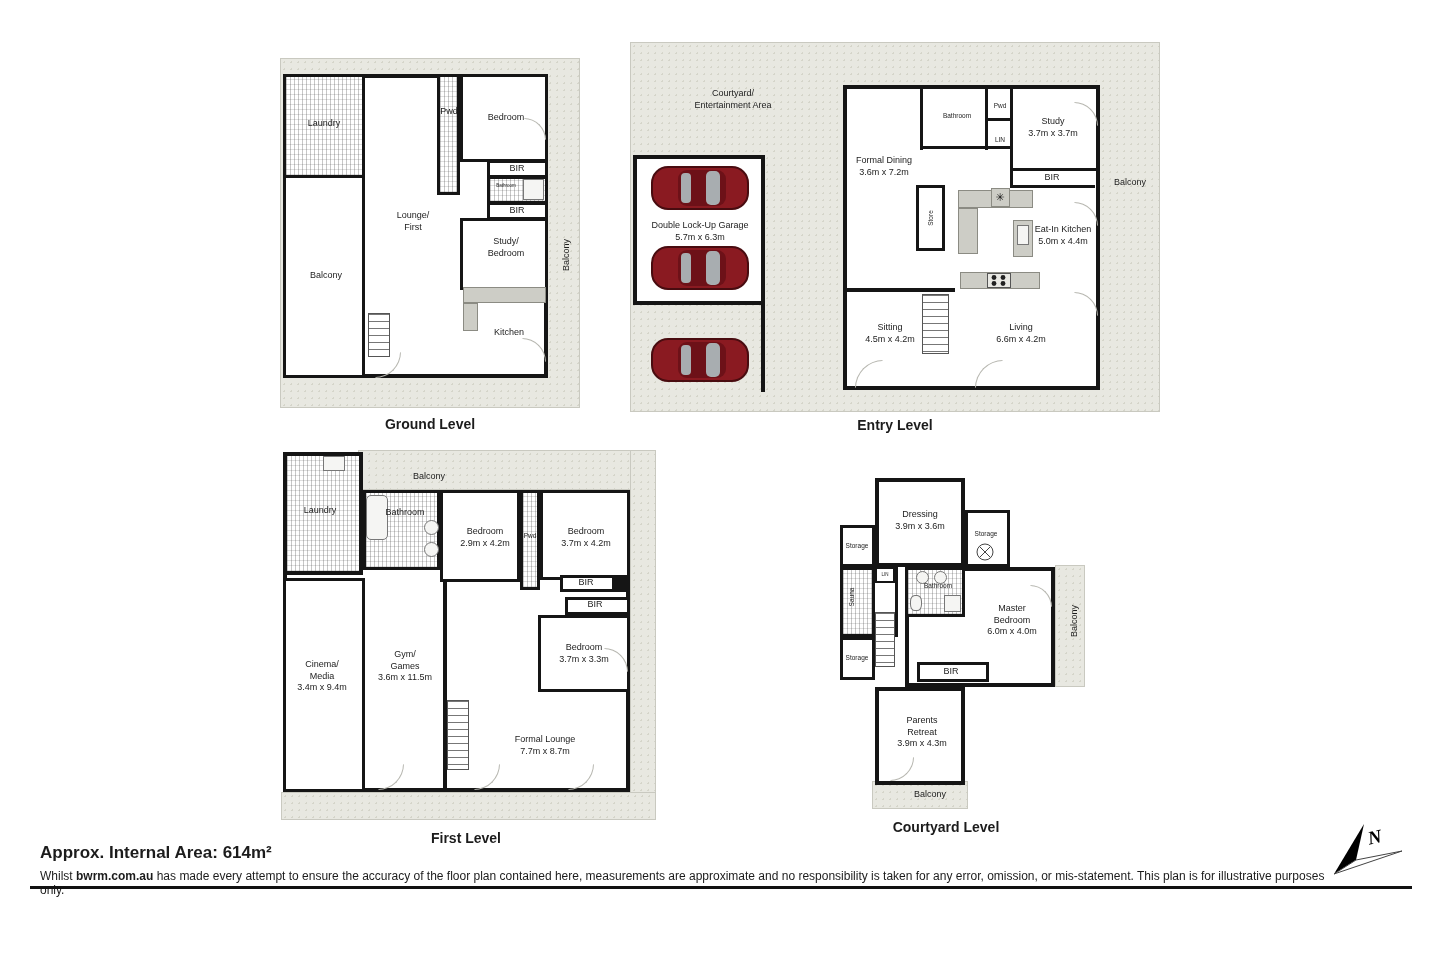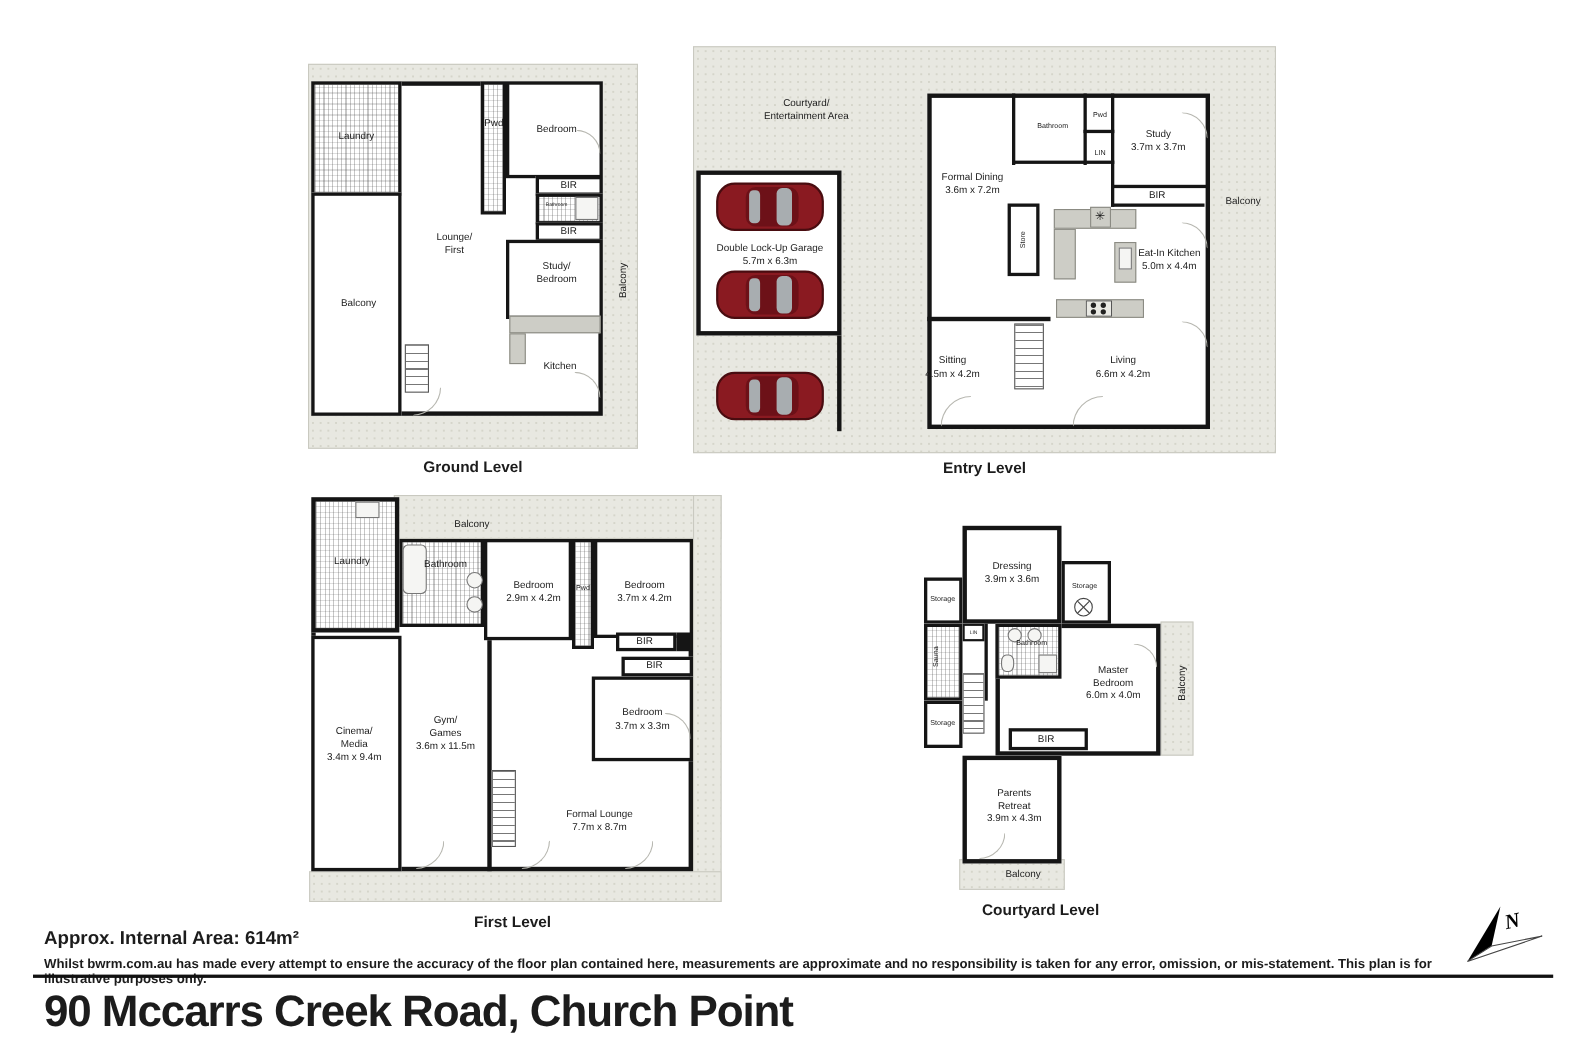--- a/index.html
+++ b/index.html
@@ -22,21 +22,21 @@
   .vlbl{position:absolute;transform:translate(-50%,-50%) rotate(-90deg);font-size:9px;white-space:nowrap;}
   .tiny{font-size:4.5px;}
   .small{font-size:6.5px;}
   .caption{position:absolute;transform:translateX(-50%);font-size:14px;font-weight:bold;white-space:nowrap;}
   .door{position:absolute;border:1.4px solid #b7b7b0;box-sizing:border-box;
         border-color:#b7b7b0 transparent transparent #b7b7b0;border-radius:100% 0 0 0;}
   .fix{position:absolute;background:#f5f5f3;border:1px solid #777;box-sizing:border-box;}
   .round{border-radius:50%;}
   .car{position:absolute;}
   .footer-area{position:absolute;left:40px;top:843px;font-size:17px;font-weight:bold;}
-  .footer-disc{position:absolute;left:40px;top:869px;font-size:12px;width:1300px;font-weight:bold;}
+  .footer-disc{position:absolute;left:40px;top:869px;font-size:12px;width:1300px;}
   .rule{position:absolute;left:30px;top:886px;width:1382px;height:3px;background:#111;}
   .addr{position:absolute;left:40px;top:898px;font-size:40px;font-weight:bold;letter-spacing:-1px;}
 </style>
 </head>
 <body>
 
 <div class="canvas">
 
   <div class="plan" style="left:280px;top:58px;width:300px;height:352px;">
     <div class="deck" style="left:0px;top:0px;width:300px;height:350px;"></div>
@@ -133,21 +133,21 @@
     <div class="lbl small" style="left:327px;top:74px;">Bathroom</div>
     <div class="lbl small" style="left:370px;top:64px;">Pwd</div>
     <div class="lbl small" style="left:370px;top:98px;">LIN</div>
     <div class="lbl" style="left:423px;top:86px;">Study
 3.7m x 3.7m</div>
     <div class="lbl" style="left:422px;top:136px;">BIR</div>
     <div class="lbl" style="left:500px;top:141px;">Balcony</div>
     <div class="vlbl small" style="left:300px;top:176px;">Store</div>
     <div class="lbl" style="left:433px;top:194px;">Eat-In Kitchen
 5.0m x 4.4m</div>
-    <div class="lbl" style="left:236px;top:292px;">Sitting
+    <div class="lbl" style="left:260px;top:292px;">Sitting
 4.5m x 4.2m</div>
     <div class="lbl" style="left:391px;top:292px;">Living
 6.6m x 4.2m</div>
     <div class="caption" style="left:265px;top:375px;">Entry Level</div>
   </div>
 
   <div class="plan" style="left:278px;top:448px;width:380px;height:400px;">
     <div class="deck" style="left:80px;top:2px;width:298px;height:40px;"></div>
     <div class="deck" style="left:352px;top:2px;width:26px;height:370px;"></div>
     <div class="deck" style="left:3px;top:344px;width:375px;height:28px;"></div>
@@ -239,21 +239,20 @@
 3.9m x 4.3m</div>
     <div class="lbl" style="left:92px;top:320px;">Balcony</div>
     <div class="caption" style="left:108px;top:344px;">Courtyard Level</div>
   </div>
 
   <div class="footer-area">Approx. Internal Area: 614m²</div>
   <div class="footer-disc">
     <span>Whilst </span><b>bwrm.com.au</b><span> has made every attempt to ensure the accuracy of the floor plan contained here, measurements are approximate and no responsibility is taken for any error, omission, or mis-statement. This plan is for illustrative purposes only.</span>
   </div>
   <div class="rule"></div>
-  <div class="addr">90 Mccarrs Creek Road, Church Point</div>
 
   <svg style="position:absolute;left:1322px;top:818px;" width="90" height="62" viewBox="0 0 90 62">
     <polygon points="42,6 12,56 34,42" fill="#000"></polygon>
     <polygon points="34,42 80,33 12,56" fill="#fff" stroke="#444" stroke-width="1"></polygon>
     <text x="46" y="26" font-family="Liberation Serif, serif" font-style="italic" font-weight="bold" font-size="19" transform="rotate(-12 50 20)">N</text>
   </svg>
 
 </div>
 
 </body></html>

